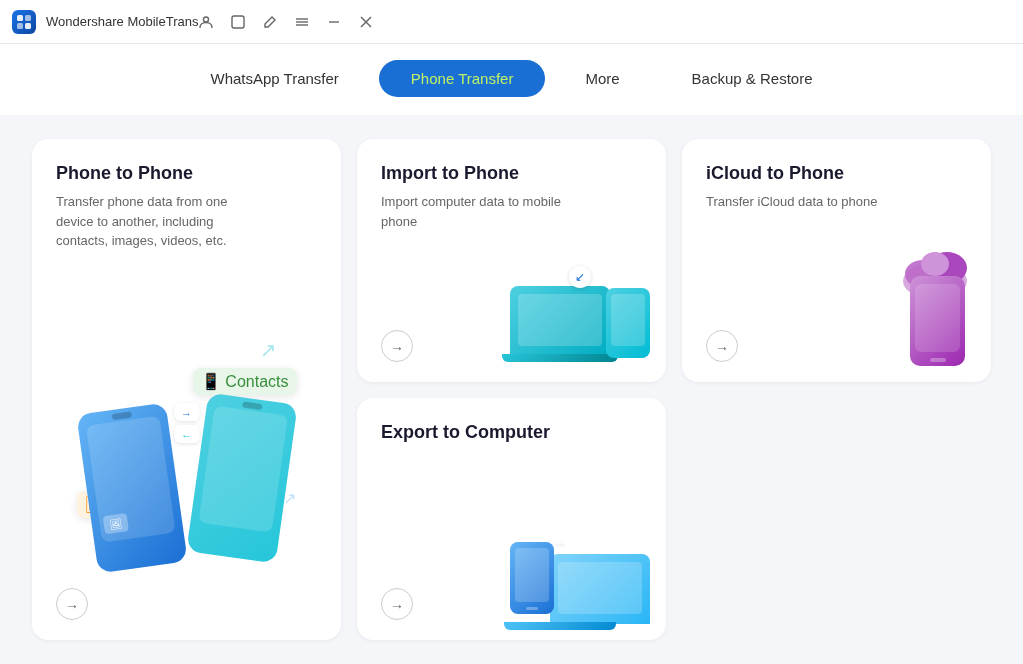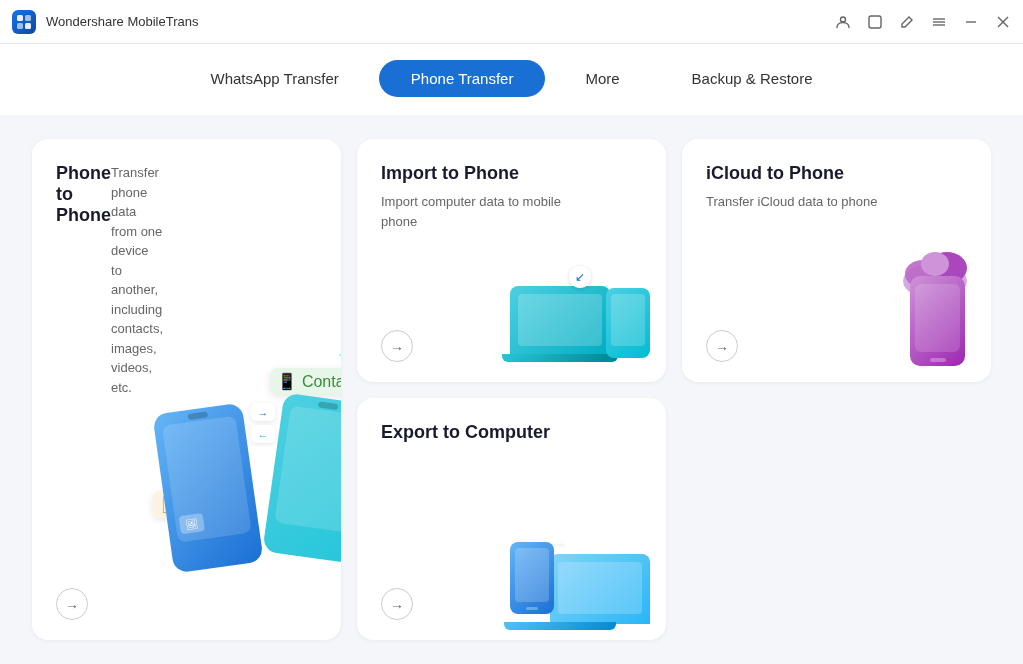--- a/index.html
+++ b/index.html
@@ -11,21 +11,21 @@
       overflow: hidden;
       display: flex;
       flex-direction: column;
     }
 
     
     .titlebar {
       background: #ffffff;
       display: flex;
       align-items: center;
-      justify-content: space-between;
+      justify-content: flex-start;
       padding: 0 12px;
       height: 44px;
       border-bottom: 1px solid #e8e8e8;
       flex-shrink: 0;
     }
     .titlebar-left {
       display: flex;
       align-items: center;
       gap: 10px;
     }
@@ -80,21 +80,21 @@
       font-size: 15px;
       font-weight: 500;
       cursor: pointer;
       border: none;
       background: transparent;
       color: #333;
       transition: background 0.2s;
     }
     .nav-tab.active {
       background: #1a6fd4;
-      color: #ffffff;
+      color: #bef264;
     }
 
     
     .main {
       flex: 1;
       padding: 24px 32px;
       display: grid;
       grid-template-columns: 1fr 1fr 1fr;
       grid-template-rows: 1fr 1fr;
       gap: 16px;
@@ -109,20 +109,21 @@
       overflow: hidden;
       cursor: pointer;
       transition: box-shadow 0.2s;
       box-shadow: 0 1px 4px rgba(0,0,0,0.06);
     }
 
     
     .card-large {
       grid-row: 1 / 3;
       display: flex;
+      flex-direction: column;
     }
 
     .card-title {
       font-size: 18px;
       font-weight: 700;
       color: #1a1a2e;
       margin-bottom: 8px;
     }
     .card-desc {
       font-size: 13px;

